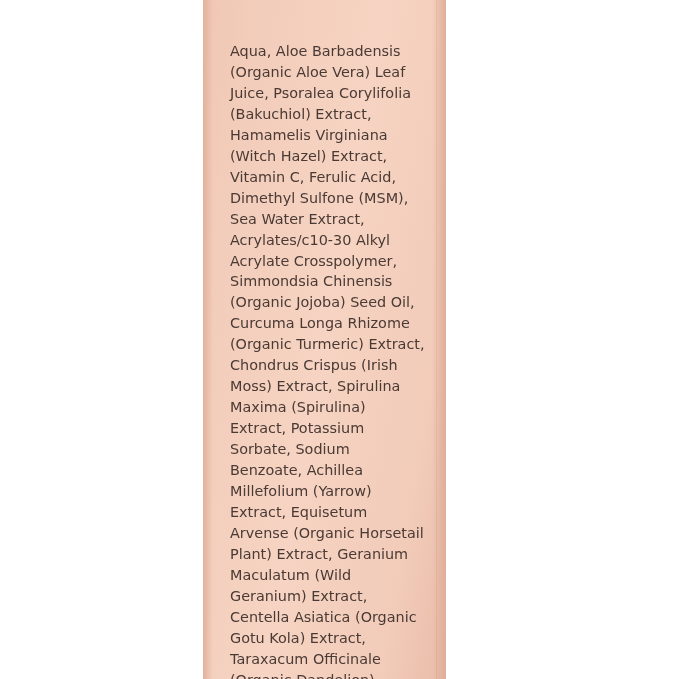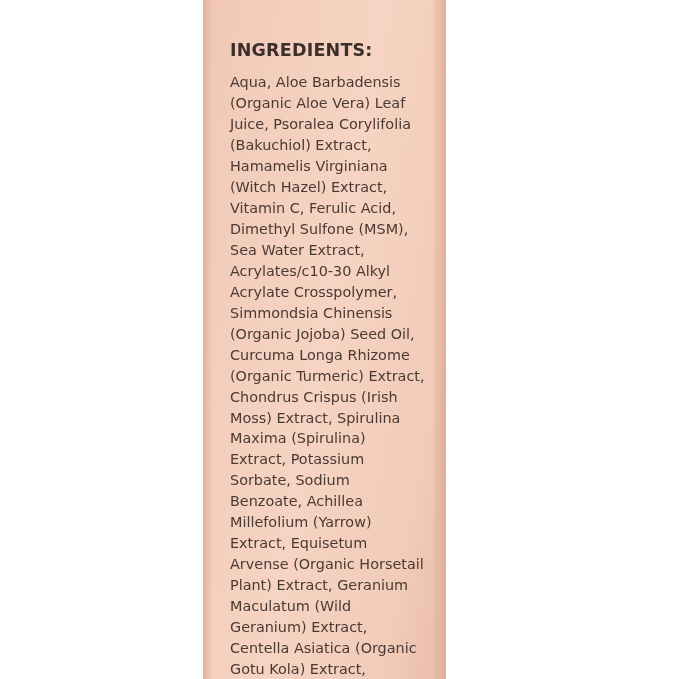--- a/index.html
+++ b/index.html
@@ -82,17 +82,16 @@
   }
   .fold.right { right: 9px; }
 </style>
 </head>
 <body>
 
 <div id="stage">
   <div id="label-panel">
     <div class="fold right"></div>
     <div id="panel-inner">
-      <h1 id="ingredients-heading">INGREDIENTS:</h1>
       <p id="ingredients-body">Aqua, Aloe Barbadensis (Organic Aloe Vera) Leaf Juice, Psoralea Corylifolia (Bakuchiol) Extract, Hamamelis Virginiana (Witch Hazel) Extract, Vitamin C, Ferulic Acid, Dimethyl Sulfone (MSM), Sea Water Extract, Acrylates/c10-30 Alkyl Acrylate Crosspolymer, Simmondsia Chinensis (Organic Jojoba) Seed Oil, Curcuma Longa Rhizome (Organic Turmeric) Extract, Chondrus Crispus (Irish Moss) Extract, Spirulina Maxima (Spirulina) Extract, Potassium Sorbate, Sodium Benzoate, Achillea Millefolium (Yarrow) Extract, Equisetum Arvense (Organic Horsetail Plant) Extract, Geranium Maculatum (Wild Geranium) Extract, Centella Asiatica (Organic Gotu Kola) Extract, Taraxacum Officinale (Organic Dandelion) Extract, Phenoxyethanol, Ethylhexylglycerin</p>
     </div>
   </div>
 </div>
 
 </body></html>

